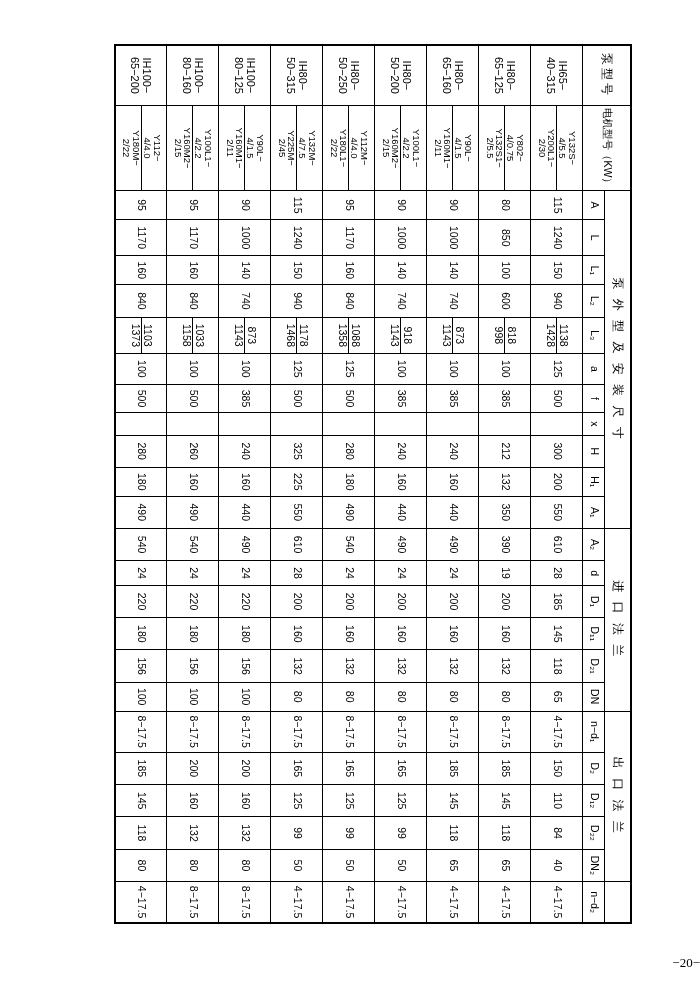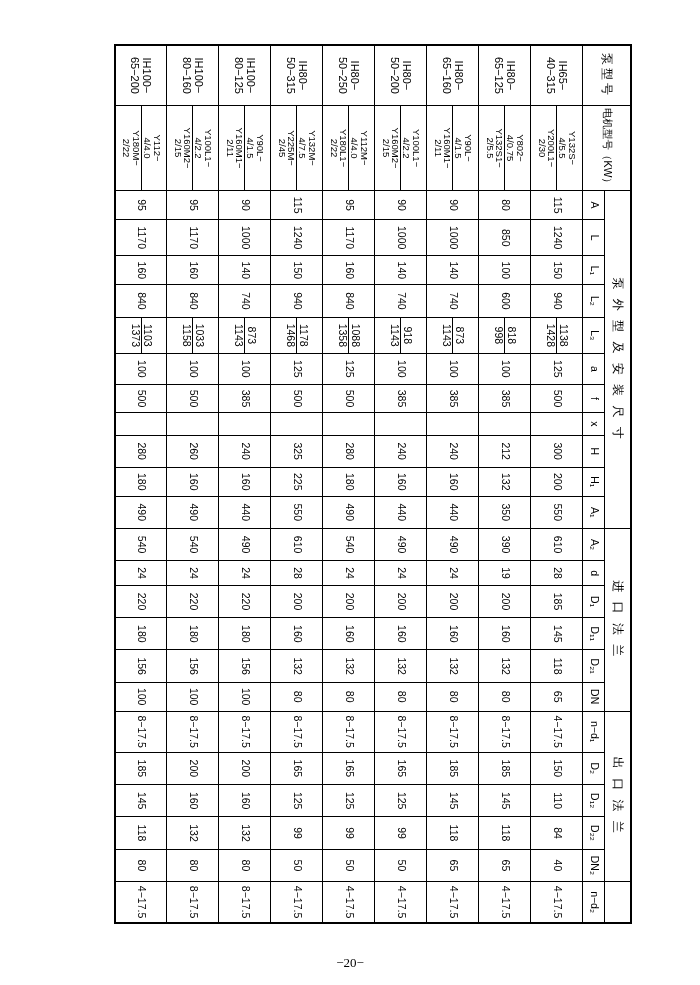--- a/index.html
+++ b/index.html
@@ -87,21 +87,21 @@
     justify-content: center;
   }
   .sub-split > div:last-child {
     border-bottom: none;
   }
   .pagenum {
     position: absolute;
     left: 0;
     top: 955px;
     width: 700px;
-    text-align: center;
+    text-align: right;
     font-size: 13px;
     font-family: "Liberation Serif", serif;
   }
 </style>
 </head>
 <body>
 
 <div class="page">
 
   <div class="rot-wrap">

